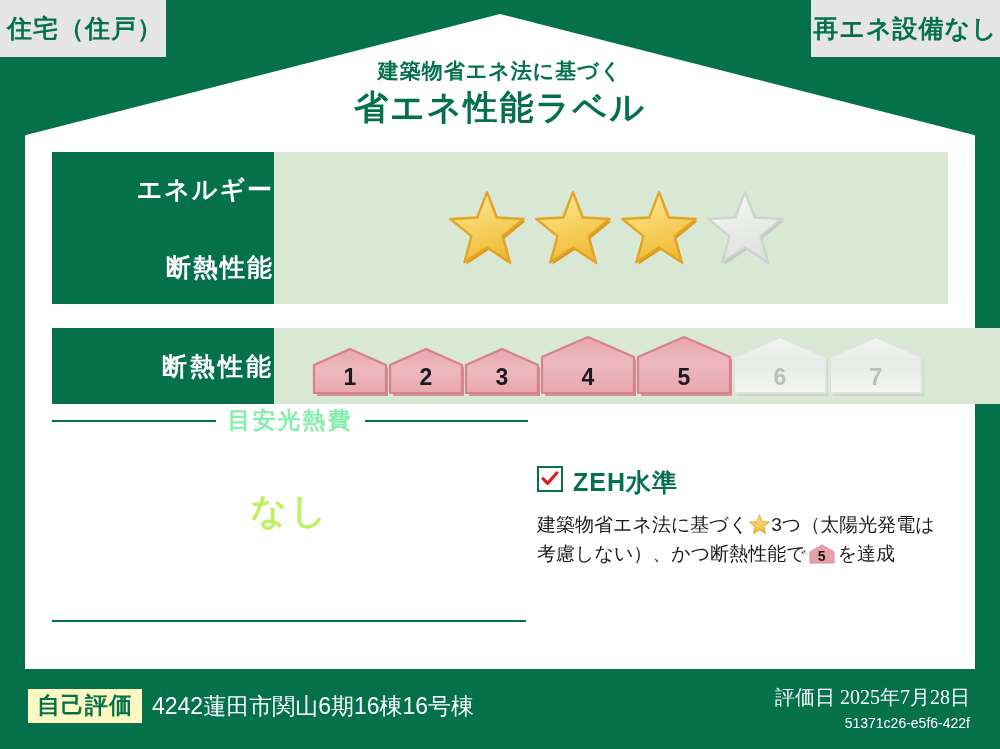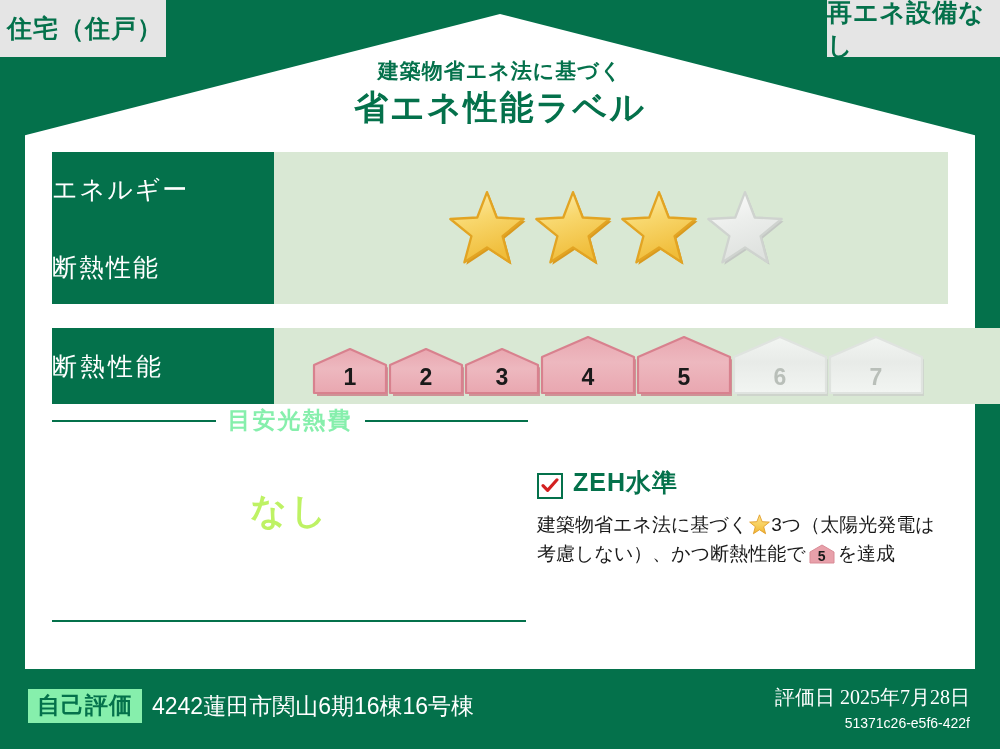--- a/index.html
+++ b/index.html
@@ -40,21 +40,21 @@
     font-weight: bold;
     font-size: 25px;
     letter-spacing: 1px;
     display: flex;
     align-items: center;
     justify-content: center;
     height: 57px;
     box-sizing: border-box;
   }
   .corner-badge.left  { left: 0;  width: 166px; padding-left: 4px; }
-  .corner-badge.right { right: 0; width: 173px; }
+  .corner-badge.right { right: 0; width: 189px; }
 
   
   .title-block {
     position: absolute;
     left: 0;
     top: 58px;
     width: 1000px;
     text-align: center;
     color: #04714b;
   }
@@ -77,24 +77,24 @@
     position: absolute;
     display: flex;
     background: #d9e8d4;
   }
   .row-energy { left: 52px; top: 152px; width: 896px; height: 152px; }
   .row-insul  { left: 52px; top: 328px; width: 1000px; height: 76px; }
 
   .row-label {
     background: #04714b;
     color: #ffffff;
-    font-weight: normal;
+    font-weight: bold;
     display: flex;
     flex-direction: column;
-    align-items: flex-start;
+    align-items: flex-end;
     justify-content: center;
     box-sizing: border-box;
     flex: 0 0 222px;
     line-height: 1.3;
     gap: 45px;
   }
   .row-energy .row-label { font-size: 25px; letter-spacing: 2px; }
   .row-insul  .row-label { font-size: 25px; letter-spacing: 3px; }
 
   .row-body {
@@ -178,21 +178,21 @@
 
   
   .zeh-block {
     position: absolute;
     left: 537px;
     top: 466px;
     width: 410px;
   }
   .zeh-title-row {
     display: flex;
-    align-items: flex-end;
+    align-items: flex-start;
     gap: 10px;
   }
   .zeh-check {
     width: 26px;
     height: 26px;
     border: 2px solid #04714b;
     box-sizing: border-box;
     position: relative;
     flex: 0 0 auto;
     background: #ffffff;
@@ -234,21 +234,21 @@
   
   .footer-left {
     position: absolute;
     left: 28px;
     top: 689px;
     display: flex;
     align-items: center;
     gap: 10px;
   }
   .self-eval-badge {
-    background: #86efac;
+    background: #fef9c3;
     color: #04714b;
     font-weight: bold;
     font-size: 23px;
     letter-spacing: 1px;
     padding: 4px 9px 5px 9px;
     line-height: 1.1;
   }
   .footer-address {
     color: #ffffff;
     font-size: 23px;

